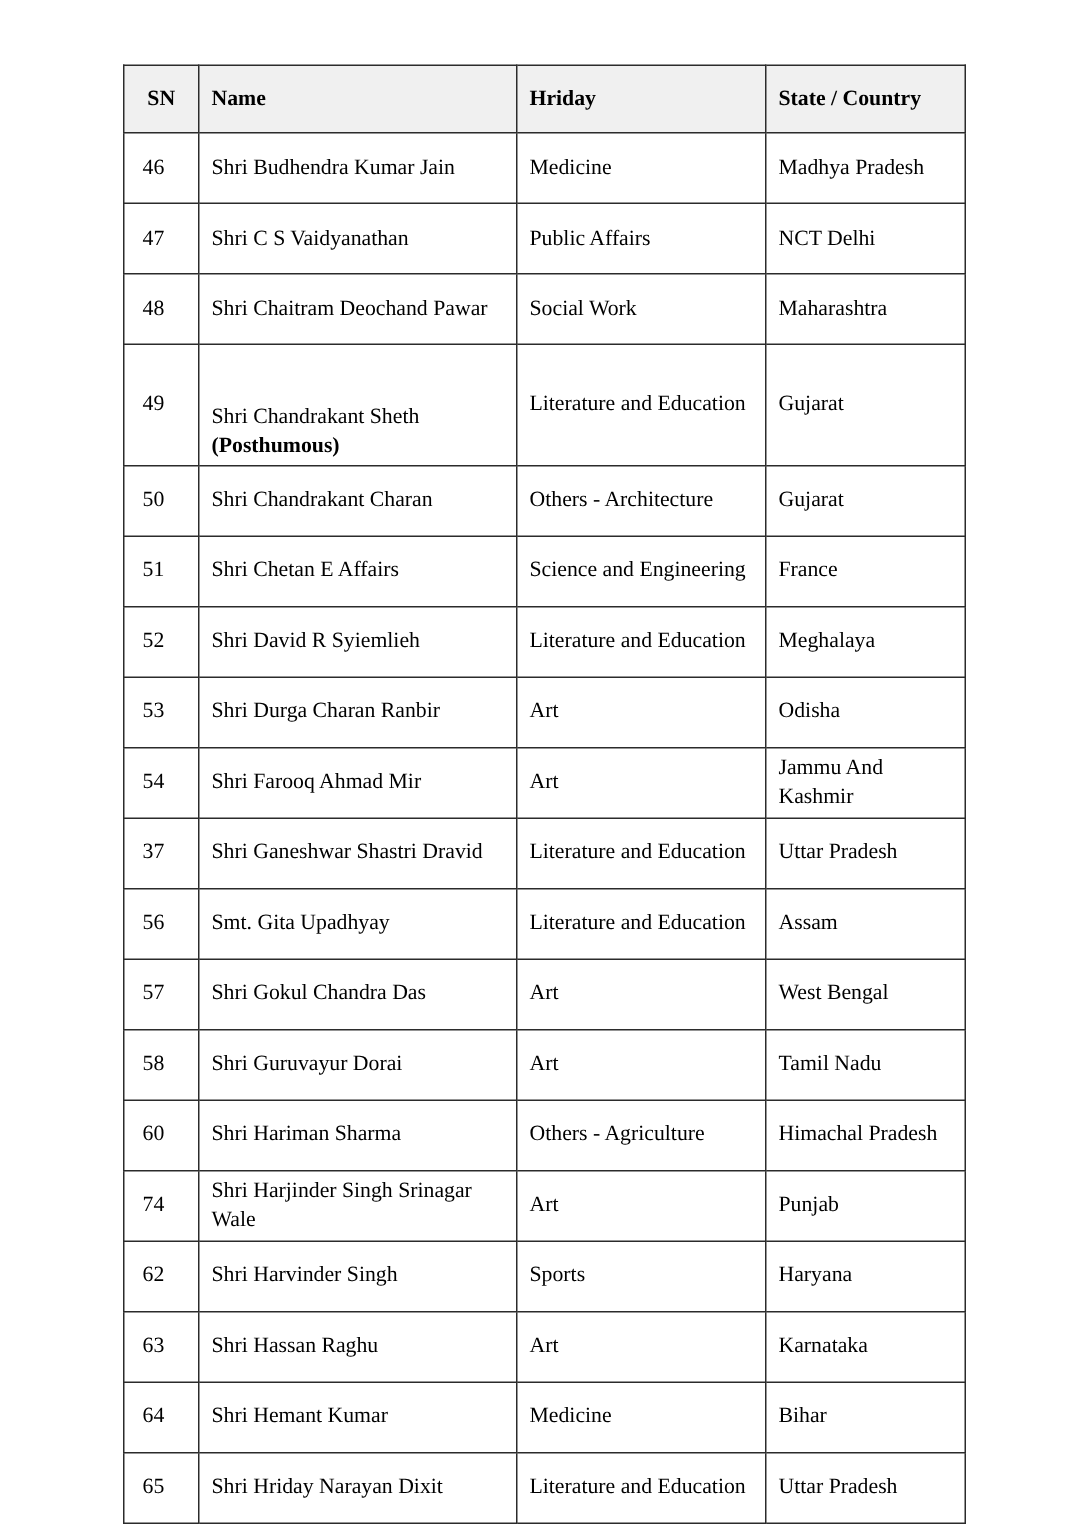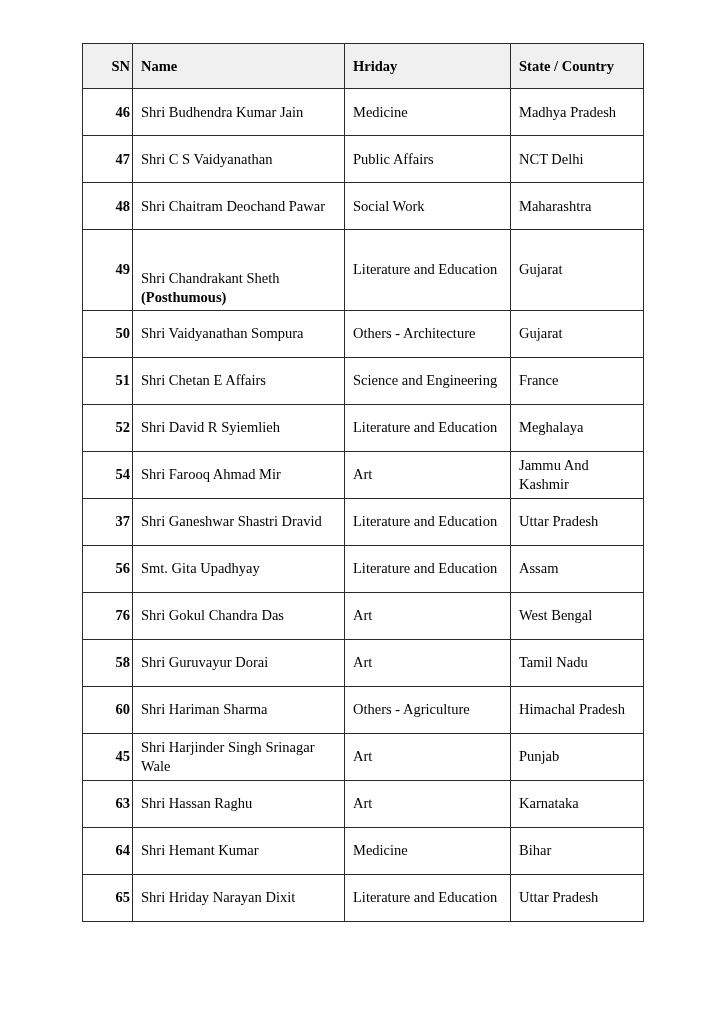--- a/index.html
+++ b/index.html
@@ -48,38 +48,37 @@
     vertical-align: middle;
     background: #ffffff;
   }
   table.awards thead th {
     background: #f0f0f0;
     font-weight: bold;
     height: 40px;
     padding: 2px 8px;
   }
   table.awards thead th.h-sn {
-    text-align: right;
+    text-align: center;
     padding-left: 2px;
     padding-right: 2px;
   }
   table.awards thead th.h-name,
   table.awards thead th.h-field,
   table.awards thead th.h-state {
     text-align: left;
   }
   table.awards tbody td {
     height: 40px;
     padding: 3px 8px;
   }
   table.awards tbody td.cell-sn {
-    text-align: right;
-    padding-left: 2px;
+    text-align: left;
+    padding-left: 12px;
     padding-right: 2px;
-    font-weight: bold;
   }
   table.awards tbody td.cell-name,
   table.awards tbody td.cell-field,
   table.awards tbody td.cell-state {
     text-align: left;
   }
   .name-line2-bold {
     display: block;
     font-weight: bold;
   }
@@ -131,77 +130,89 @@
             <td class="cell-sn">49</td>
             <td class="cell-name">
               <span class="name-line">Shri Chandrakant Sheth</span>
               <span class="name-line2-bold">(Posthumous)</span>
             </td>
             <td class="cell-field">Literature and Education</td>
             <td class="cell-state">Gujarat</td>
           </tr>
           <tr>
             <td class="cell-sn">50</td>
-            <td class="cell-name">Shri Vaidyanathan Sompura</td>
+            <td class="cell-name">Shri Chandrakant Charan</td>
             <td class="cell-field">Others - Architecture</td>
             <td class="cell-state">Gujarat</td>
           </tr>
           <tr>
             <td class="cell-sn">51</td>
             <td class="cell-name">Shri Chetan E Affairs</td>
             <td class="cell-field">Science and Engineering</td>
             <td class="cell-state">France</td>
           </tr>
           <tr>
             <td class="cell-sn">52</td>
             <td class="cell-name">Shri David R Syiemlieh</td>
             <td class="cell-field">Literature and Education</td>
             <td class="cell-state">Meghalaya</td>
           </tr>
           <tr>
+            <td class="cell-sn">53</td>
+            <td class="cell-name">Shri Durga Charan Ranbir</td>
+            <td class="cell-field">Art</td>
+            <td class="cell-state">Odisha</td>
+          </tr>
+          <tr>
             <td class="cell-sn">54</td>
             <td class="cell-name">Shri Farooq Ahmad Mir</td>
             <td class="cell-field">Art</td>
             <td class="cell-state">Jammu And Kashmir</td>
           </tr>
           <tr>
             <td class="cell-sn">37</td>
             <td class="cell-name">Shri Ganeshwar Shastri Dravid</td>
             <td class="cell-field">Literature and Education</td>
             <td class="cell-state">Uttar Pradesh</td>
           </tr>
           <tr>
             <td class="cell-sn">56</td>
             <td class="cell-name">Smt. Gita Upadhyay</td>
             <td class="cell-field">Literature and Education</td>
             <td class="cell-state">Assam</td>
           </tr>
           <tr>
-            <td class="cell-sn">76</td>
+            <td class="cell-sn">57</td>
             <td class="cell-name">Shri Gokul Chandra Das</td>
             <td class="cell-field">Art</td>
             <td class="cell-state">West Bengal</td>
           </tr>
           <tr>
             <td class="cell-sn">58</td>
             <td class="cell-name">Shri Guruvayur Dorai</td>
             <td class="cell-field">Art</td>
             <td class="cell-state">Tamil Nadu</td>
           </tr>
           <tr>
             <td class="cell-sn">60</td>
             <td class="cell-name">Shri Hariman Sharma</td>
             <td class="cell-field">Others - Agriculture</td>
             <td class="cell-state">Himachal Pradesh</td>
           </tr>
           <tr>
-            <td class="cell-sn">45</td>
+            <td class="cell-sn">74</td>
             <td class="cell-name">Shri Harjinder Singh Srinagar Wale</td>
             <td class="cell-field">Art</td>
             <td class="cell-state">Punjab</td>
+          </tr>
+          <tr>
+            <td class="cell-sn">62</td>
+            <td class="cell-name">Shri Harvinder Singh</td>
+            <td class="cell-field">Sports</td>
+            <td class="cell-state">Haryana</td>
           </tr>
           <tr>
             <td class="cell-sn">63</td>
             <td class="cell-name">Shri Hassan Raghu</td>
             <td class="cell-field">Art</td>
             <td class="cell-state">Karnataka</td>
           </tr>
           <tr>
             <td class="cell-sn">64</td>
             <td class="cell-name">Shri Hemant Kumar</td>

